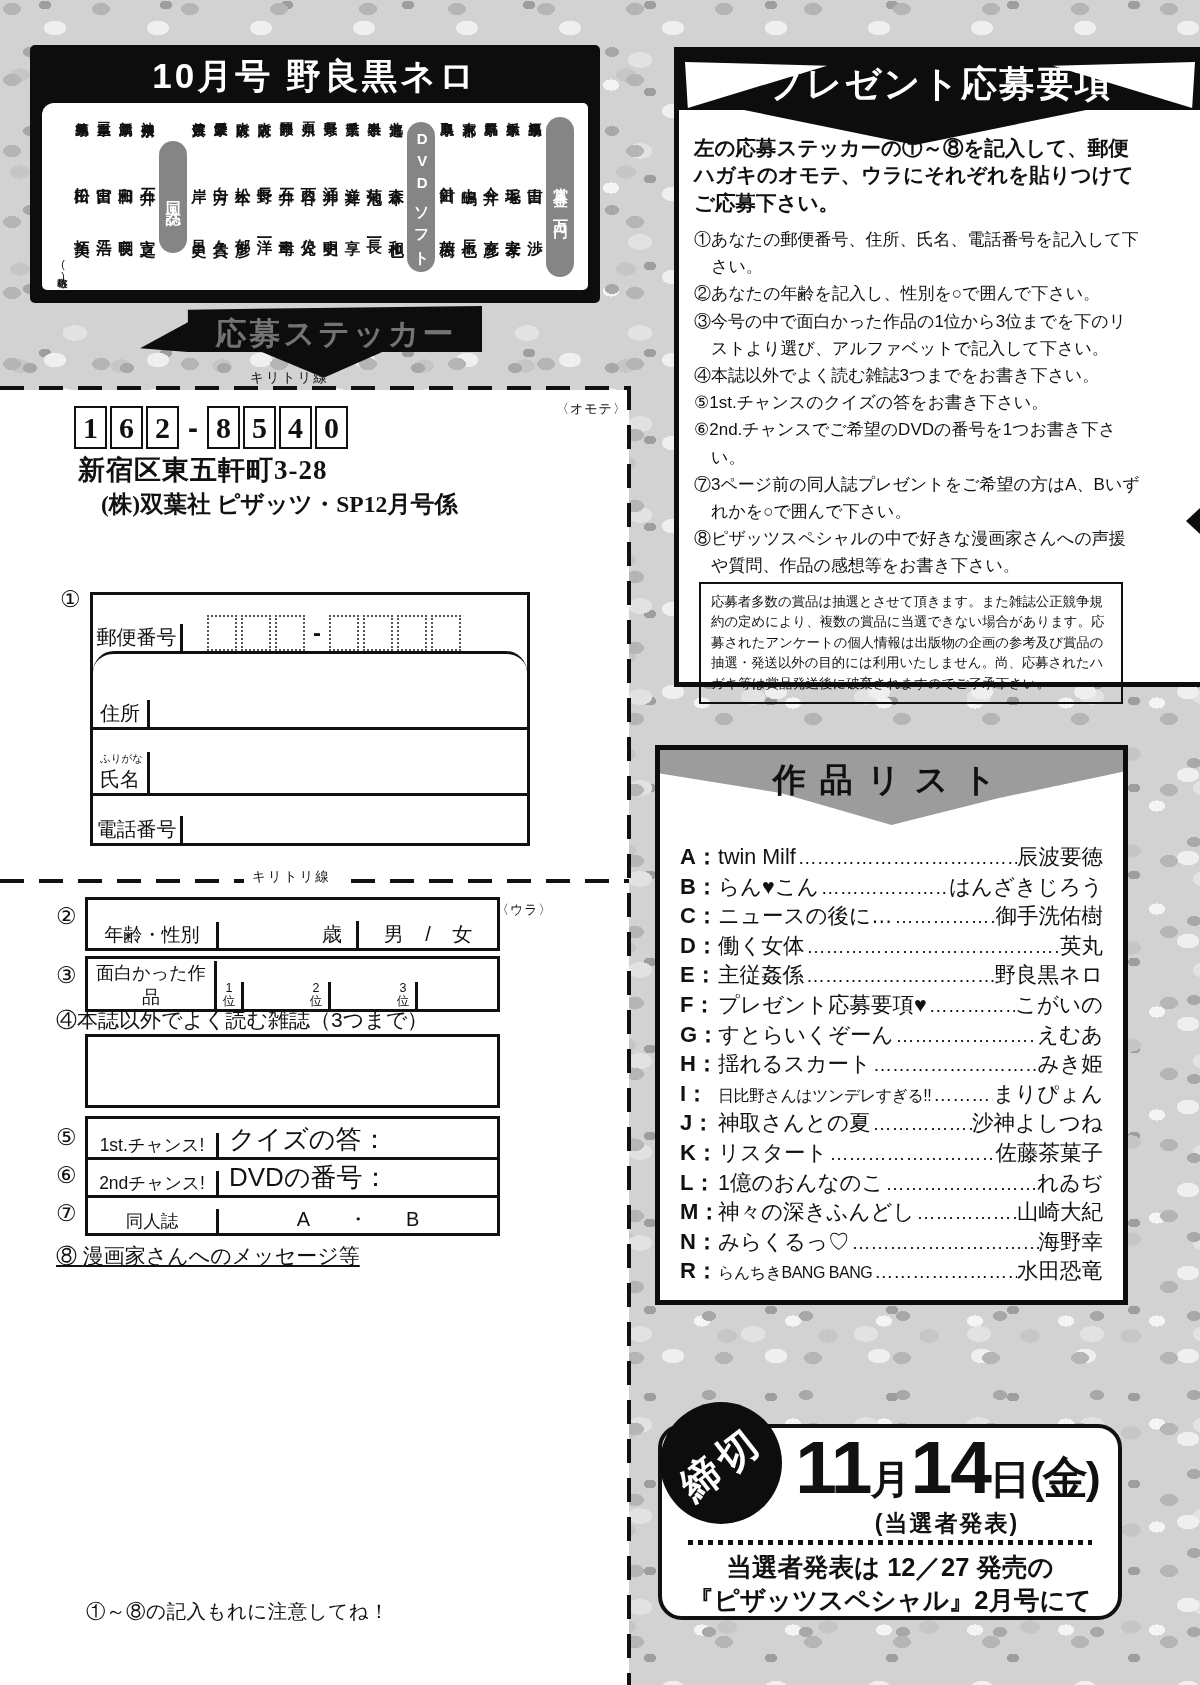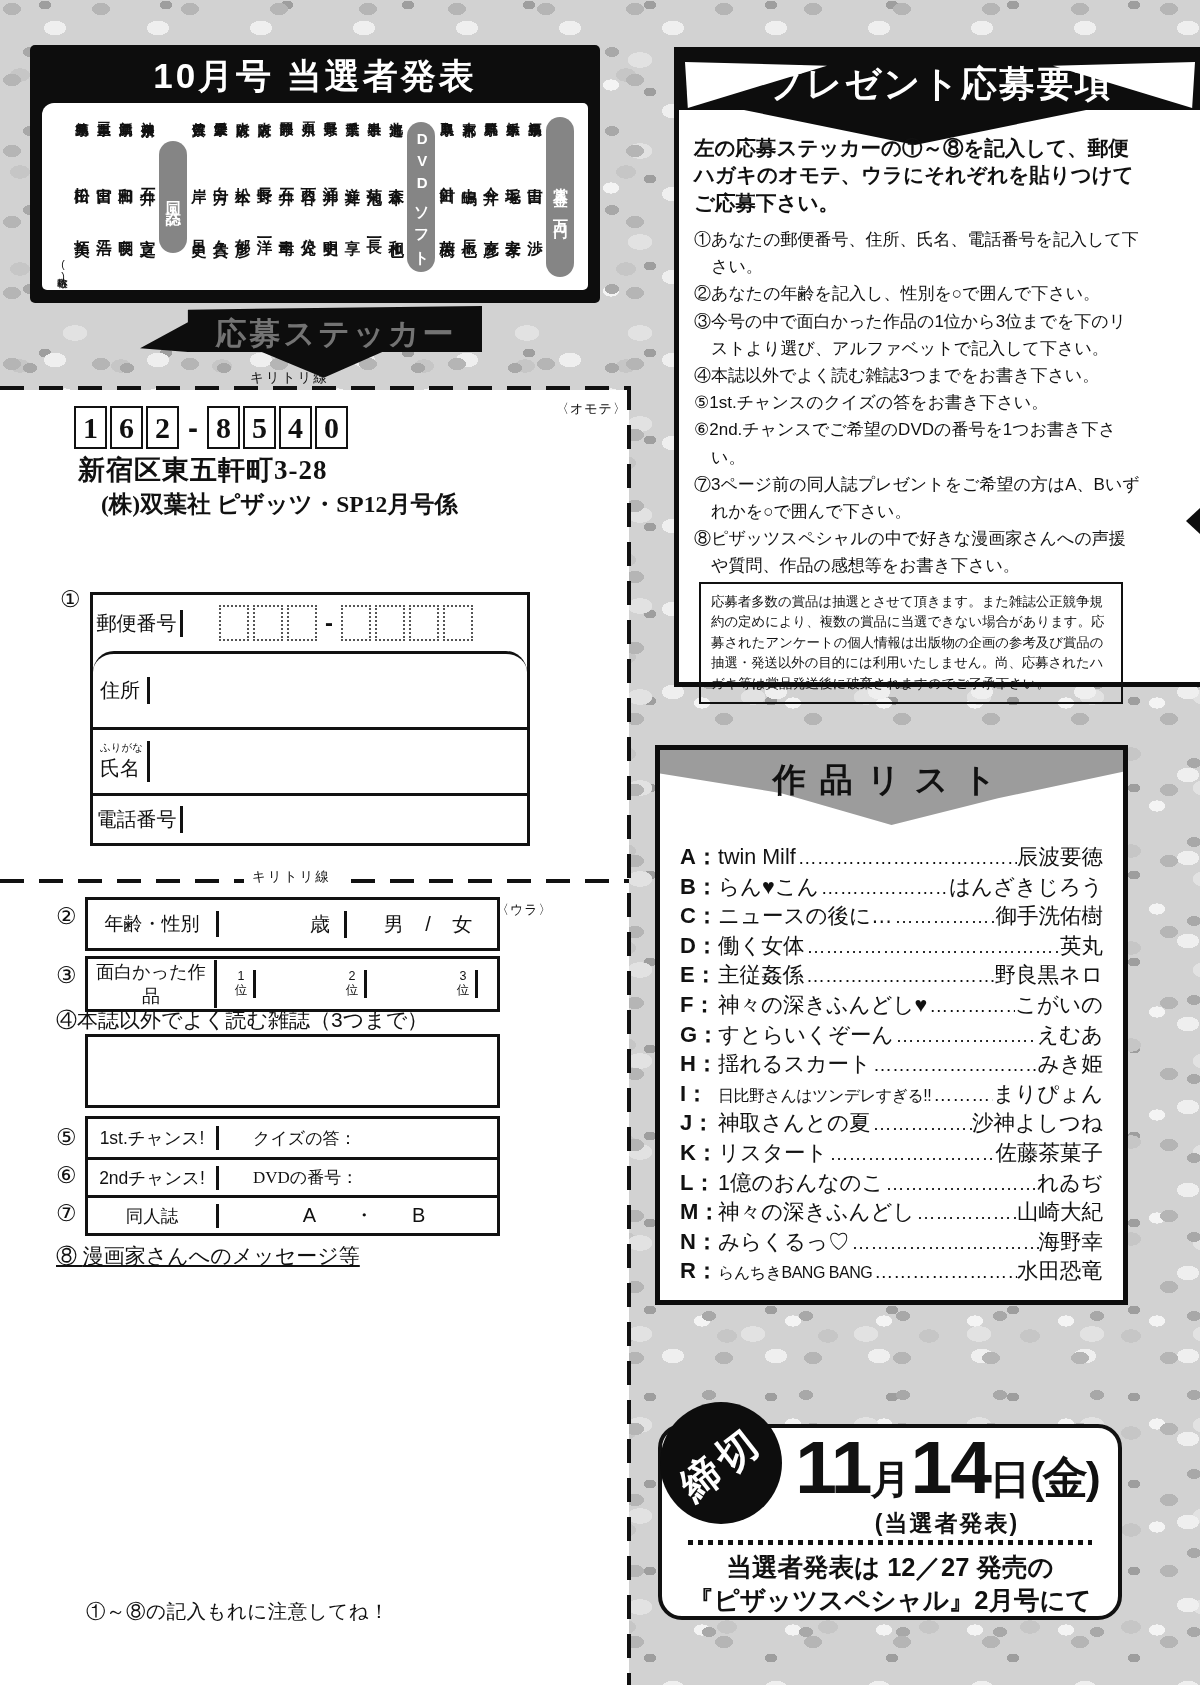--- a/index.html
+++ b/index.html
@@ -57,21 +57,21 @@
   .digitbox { width:33px; height:43px; border:2.5px solid #111; margin-right:3px;
               display:flex; align-items:center; justify-content:center;
               font-family:"Liberation Serif", serif; font-size:30px; font-weight:bold; }
   .pdash { width:22px; text-align:center; font-size:30px; font-weight:bold; margin-right:3px; }
   .addr1 { left:78px; top:452px; font-family:"Liberation Serif", serif; font-size:27px; font-weight:bold; letter-spacing:1px; }
   .addr2 { left:101px; top:488px; font-family:"Liberation Serif", serif; font-size:23.5px; font-weight:bold; }
 
   
   .circnum { font-size:23px; }
   .ftable { background:#fff; border:3px solid #111; }
-  .frow { display:flex; align-items:center;gap:12px; }
+  .frow { display:flex; align-items:flex-end; }
   .frow + .frow { border-top:3px solid #111; }
   .flabel { border-right:3px solid #111; display:flex; align-items:center; justify-content:center; text-align:center; }
   .t1 { left:90px; top:592px; width:440px; }
   .t1 .r1 { height:56px; } .t1 .r2 { height:76px;border-radius:21px; } .t1 .r3 { height:66px; } .t1 .r4 { height:50px; }
   .w90 { width:90px; font-size:20px; } .w57 { width:57px; font-size:20px; }
   .furiwrap { display:flex; flex-direction:column; align-items:flex-start; padding-left:7px; width:100%; }
   .furiwrap .furi { font-size:10.5px; } .furiwrap .shimei { font-size:20px; }
   .postal-inputs { display:flex; align-items:center; padding-left:24px; flex:1; }
   .dotbox { width:30px; height:36px; border:2px dotted #555; margin-right:4px; }
   .dotdash { font-size:24px; font-weight:bold; margin:0 8px 0 4px; }
@@ -89,21 +89,21 @@
               border-right:3px solid #111; word-break:break-all; padding:0 6px; }
   .ansbox { width:60px; border-right:3px solid #111; }
   .ansbox.last { flex:1; border-right:none; }
 
   .q4label { left:56px; top:1006px; font-size:21px; }
   .q4box { left:85px; top:1034px; width:415px; height:74px; border:3px solid #111; background:#fff; }
 
   .t5 { left:85px; top:1116px; width:415px; }
   .t5 .frow { height:38px; }
   .t5 .lab { width:131px; font-size:17.5px; }
-  .fieldcell { flex:1; display:flex; align-items:center; padding-left:22px; font-size:17px;font-family:Liberation Serif, serif; }
+  .fieldcell { flex:1; display:flex; align-items:center; padding-left:10px; font-size:26px; }
   .abcell { flex:1; display:flex; align-items:center; justify-content:center; gap:38px; font-size:20px; }
 
   .q8label { left:56px; top:1242px; font-size:21px;text-decoration:underline; }
   .bottomnote { left:86px; top:1598px; font-size:19.5px; letter-spacing:0.5px; }
 
   
   .panel1 { left:674px; top:47px; width:532px; height:640px; background:#fff; border:5px solid #0d0d0d; }
   .p1header { position:absolute; left:0; top:0; width:100%; height:58px; background:#0d0d0d; }
   .p1v { position:absolute; left:60px; top:57px; width:352px; height:36px; background:#0d0d0d;
          clip-path:polygon(0 0, 100% 0, 50% 100%); }
@@ -150,21 +150,21 @@
               clip-path:polygon(100% 0, 0 50%, 100% 100%); }
 </style>
 </head>
 <body>
 
 <div class="page">
 
   <div class="abs sheet"></div>
 
   <div class="abs winners-box">
-    <div class="winners-title">10月号 当選者発表</div>
+    <div class="winners-title">10月号 野良黒ネロ</div>
     <div class="winners-panel">
       <div class="winners-row">
           <div class="wbadgecol">
             <span class="pill" style="height: 160px;">賞金1万円</span>
           </div>
           <div class="wcol">
             <span class="wpref">福島県</span>
             <span class="wsei">吉田</span>
             <span class="wmei">渉</span>
           </div>
@@ -434,21 +434,21 @@
           <span class="wauthor">英丸</span>
         </div>
         <div class="work-row">
           <span class="wletter">E：</span>
           <span class="wtitle">主従姦係</span>
           <span class="wleader">…………………………………………………………</span>
           <span class="wauthor">野良黒ネロ</span>
         </div>
         <div class="work-row">
           <span class="wletter">F：</span>
-          <span class="wtitle">神々の深きふんどし♥</span>
+          <span class="wtitle">プレゼント応募要項♥</span>
           <span class="wleader">…………………………………………………………</span>
           <span class="wauthor">こがいの</span>
         </div>
         <div class="work-row">
           <span class="wletter">G：</span>
           <span class="wtitle">すとらいくぞーん</span>
           <span class="wleader">…………………………………………………………</span>
           <span class="wauthor">えむあ</span>
         </div>
         <div class="work-row">

